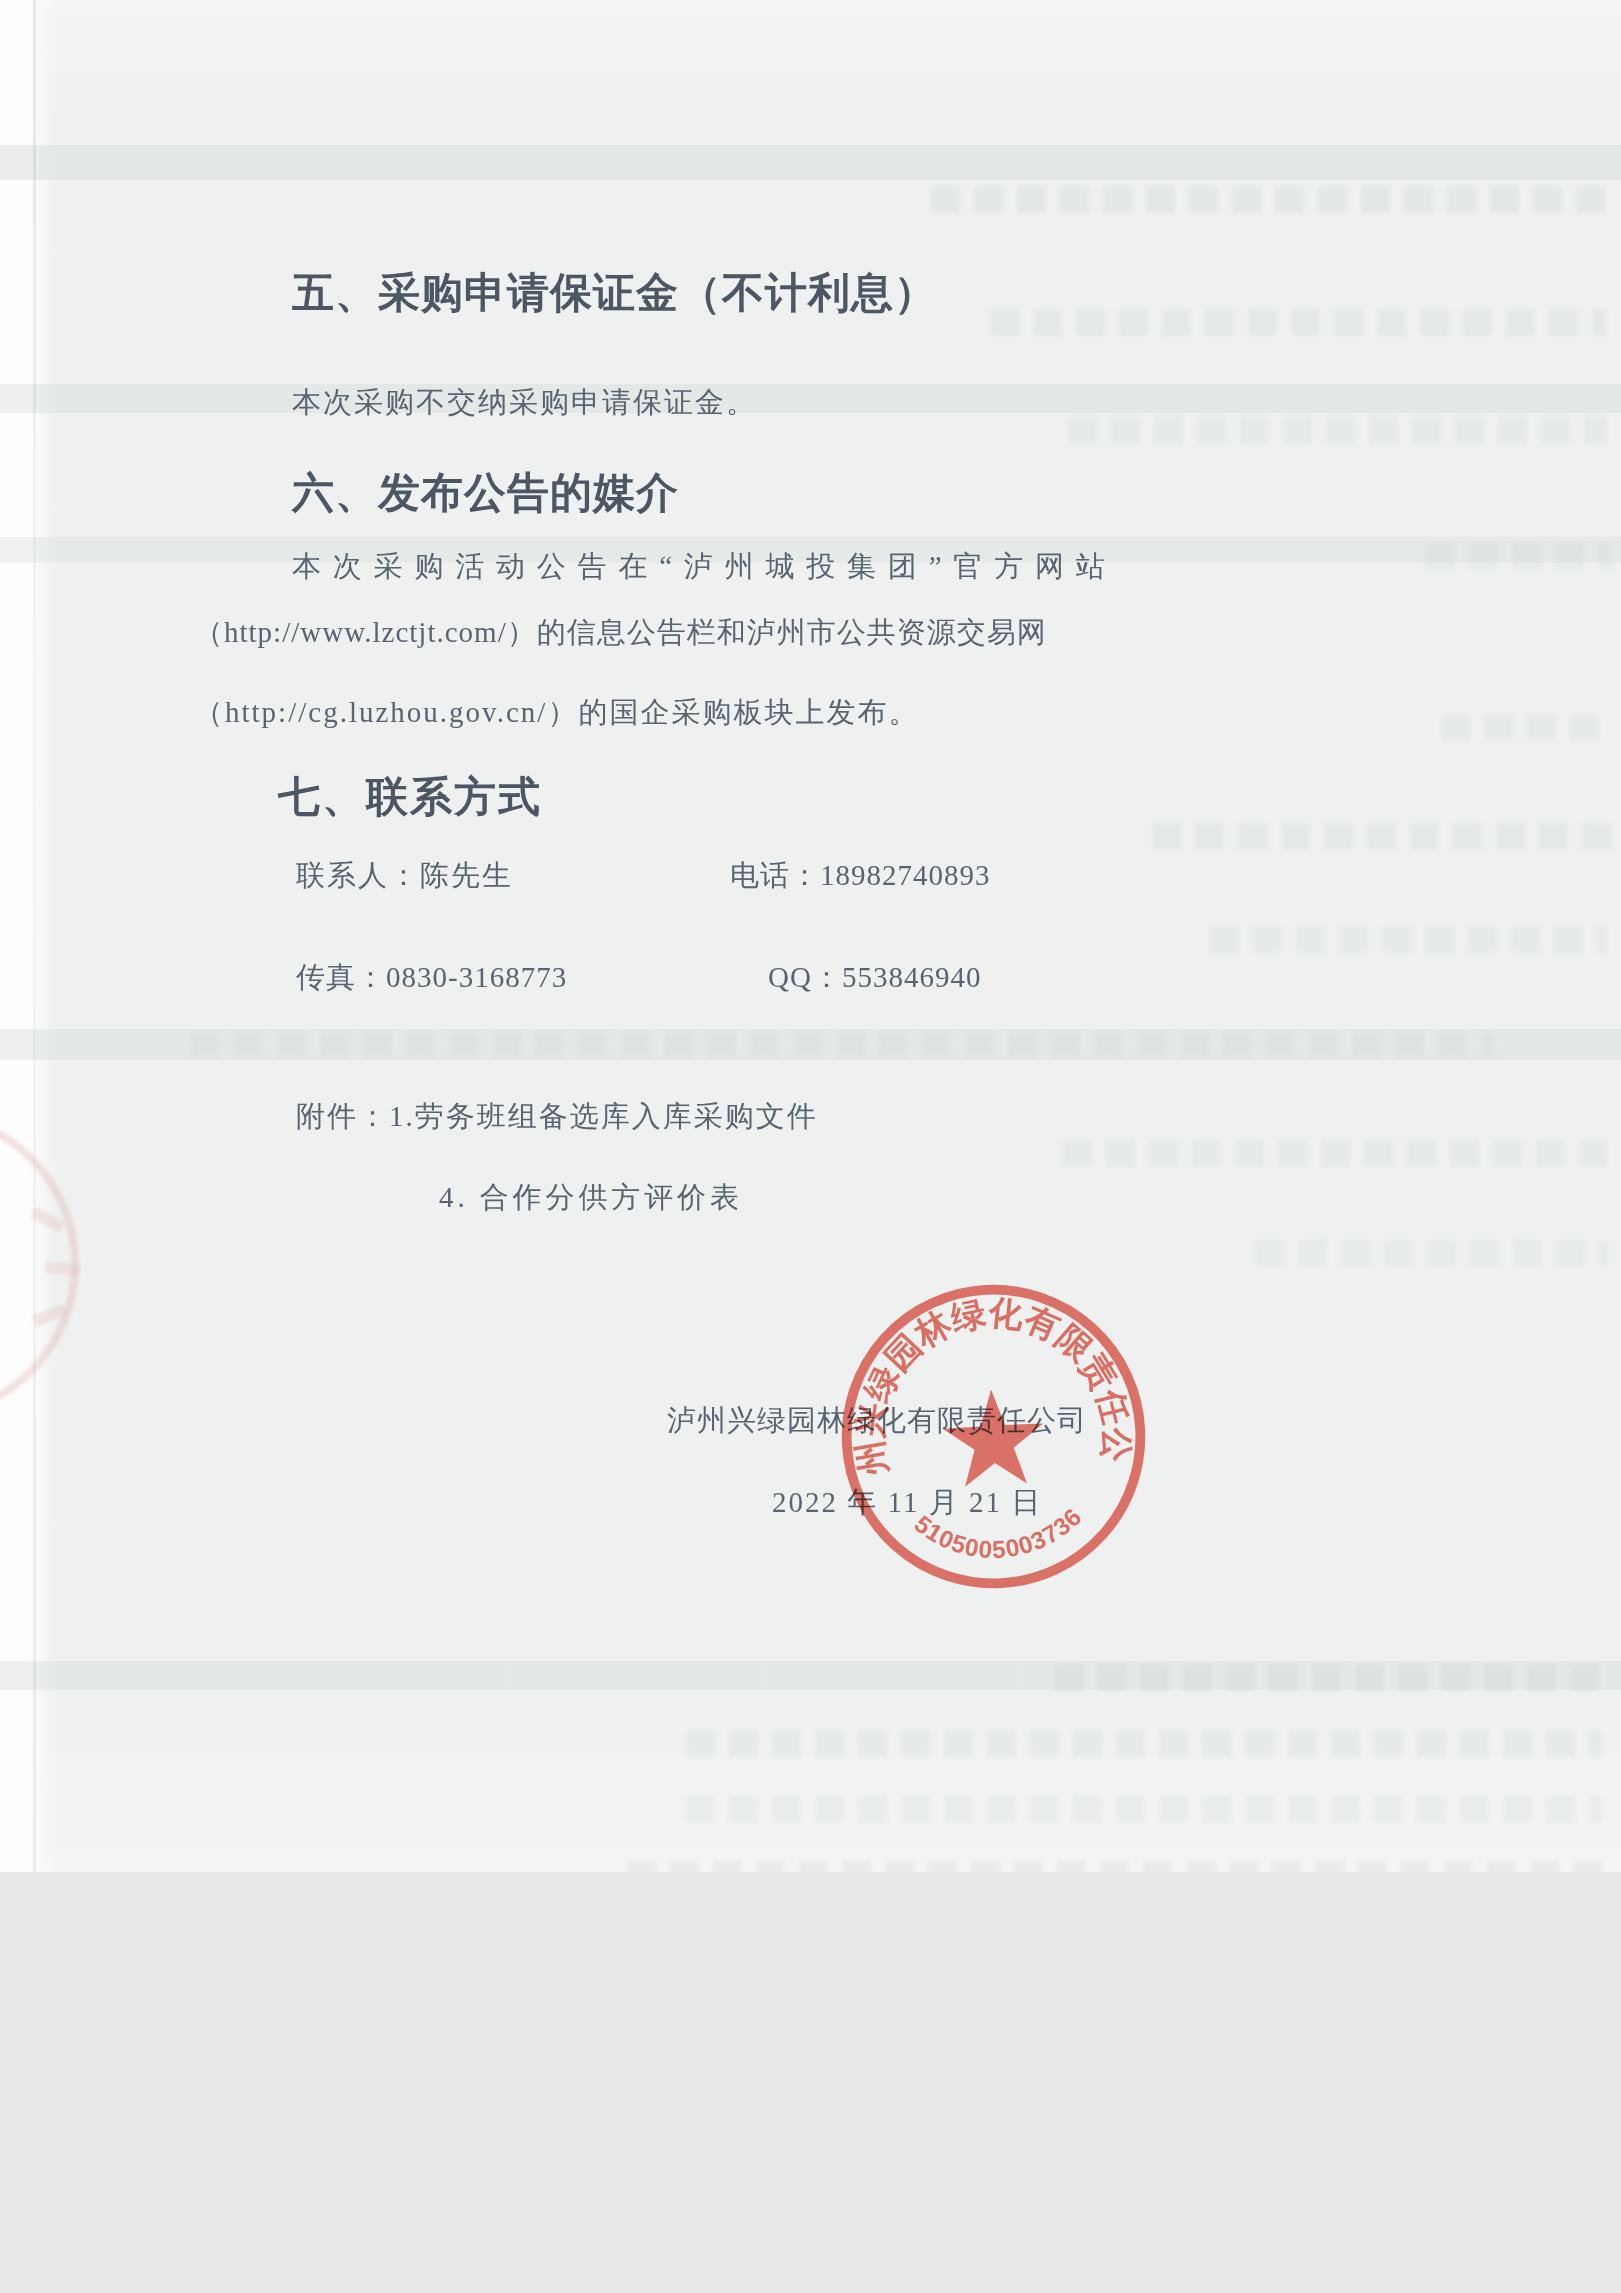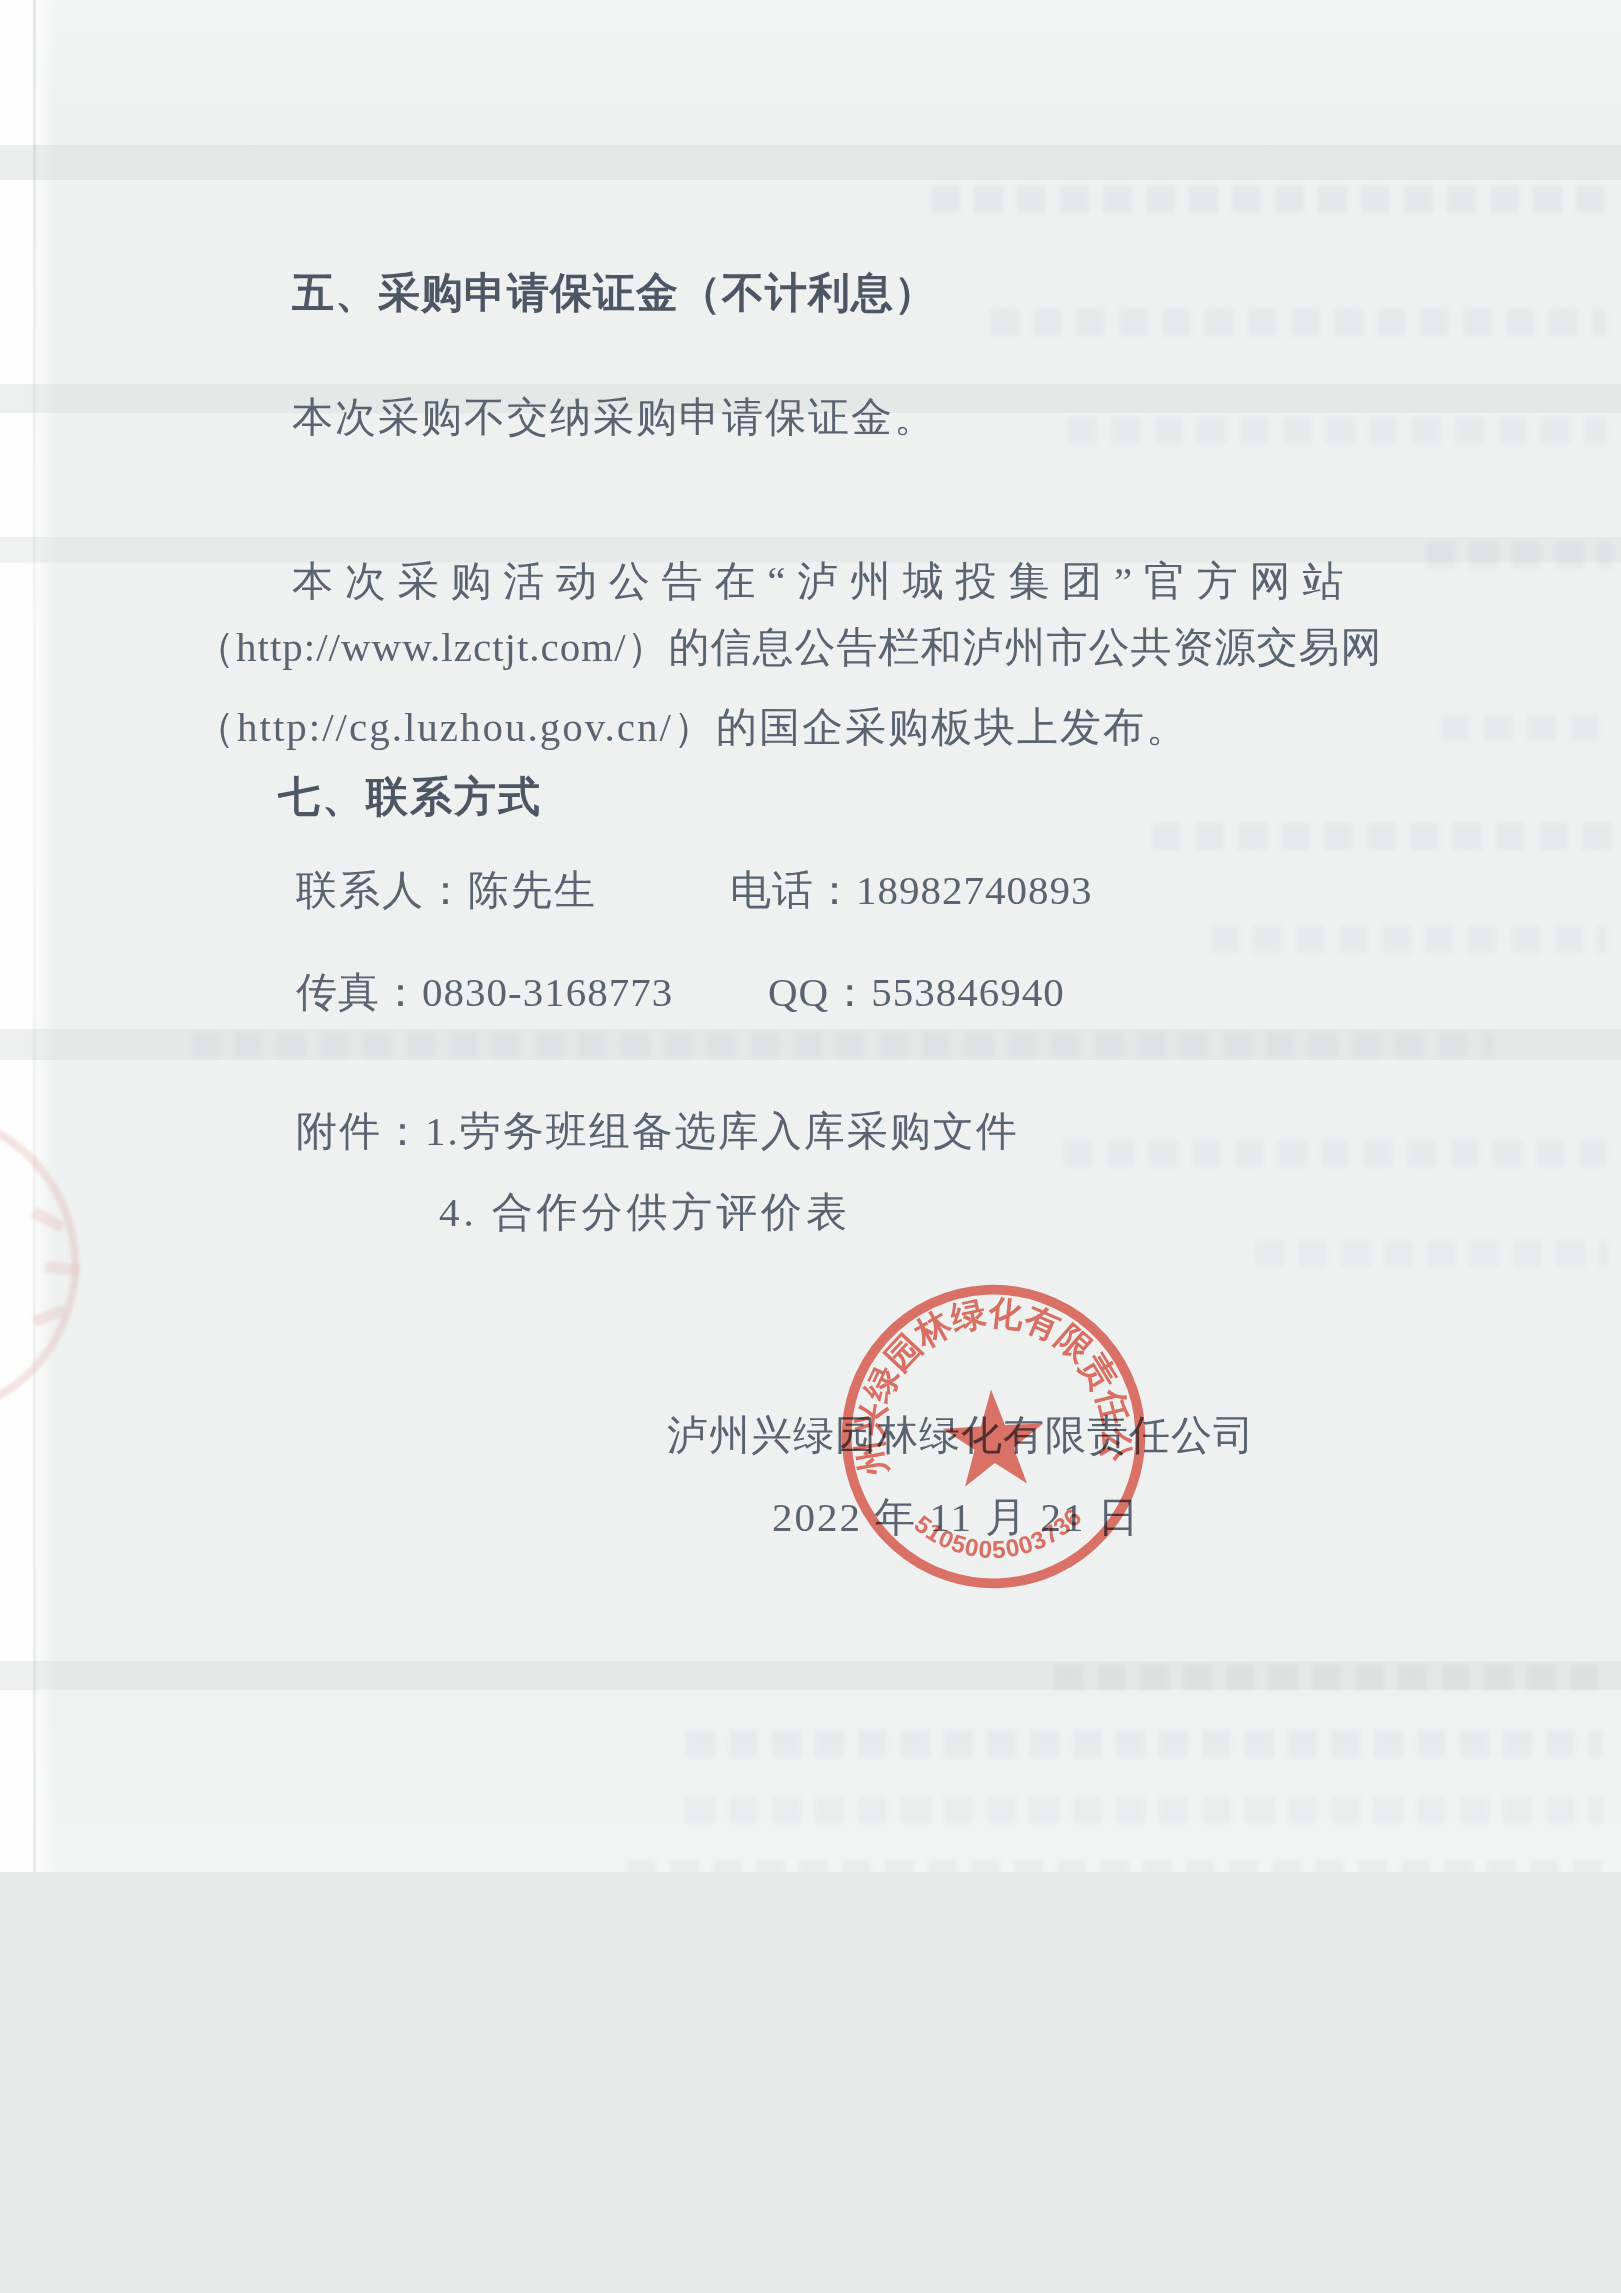--- a/index.html
+++ b/index.html
@@ -21,21 +21,21 @@
       linear-gradient(rgba(213,220,218,.45),rgba(213,220,218,.45)),
       linear-gradient(rgba(213,220,218,.40),rgba(213,220,218,.40)),
       linear-gradient(rgba(213,220,218,.35),rgba(213,220,218,.35)),
       linear-gradient(rgba(213,220,218,.40),rgba(213,220,218,.40)),
       linear-gradient(rgba(213,220,218,.38),rgba(213,220,218,.38)),
       linear-gradient(rgba(213,220,218,.40),rgba(213,220,218,.40));
     background-size:100% 35px,100% 29px,100% 25.5px,100% 31px,100% 29px,100% 39px;
     background-position:0 145px,0 384px,0 537px,0 1029px,0 1661px,0 2034px;}
   .txt{position:absolute;white-space:nowrap;line-height:1.12;}
   .heading{font-family:"Liberation Sans","DejaVu Sans",sans-serif;font-weight:700;color:#4d5663;font-size:42px;letter-spacing:1px;}
-  .body42{font-size:41px;color:#5a6471;margin-top:9px;}
+  .body42{font-size:29px;color:#5a6471;}
   .ghost{position:absolute;height:27.4px;border-radius:2.9px;
     background:repeating-linear-gradient(90deg,rgba(105,116,132,.14) 0 29px,rgba(105,116,132,0) 29px 43px);
     filter:blur(2px);pointer-events:none;}
   .seal{position:absolute;left:831px;top:1274px;width:325px;height:325px;
     mix-blend-mode:multiply;opacity:.92;transform:rotate(-3deg);}
   .bleed-stamp{position:absolute;left:-5.9px;top:1096px;width:176px;height:353px;
     filter:blur(1.5px);opacity:.55;pointer-events:none;}
   .pagenum{position:absolute;font-size:35px;color:#6a7480;}
 </style>
 </head>
@@ -67,20 +67,21 @@
   <svg class="bleed-stamp" viewBox="0 0 180 360">
     <circle cx="-71" cy="172" r="154" fill="none" stroke="#dba5a0" stroke-width="8" stroke-opacity=".55"></circle>
     <rect x="38" y="120" width="34" height="12" rx="3" transform="rotate(28 55 126)" fill="#dba5a0" fill-opacity=".45"></rect>
     <rect x="52" y="170" width="36" height="12" rx="3" transform="rotate(5 70 176)" fill="#dba5a0" fill-opacity=".40"></rect>
     <rect x="40" y="218" width="34" height="12" rx="3" transform="rotate(-22 57 224)" fill="#dba5a0" fill-opacity=".45"></rect>
   </svg>
 
   <div class="txt heading" style="left:292px;top:269px">五、采购申请保证金（不计利息）</div>
   <div class="txt body42" style="left:292px;top:386px;letter-spacing:2px">本次采购不交纳采购申请保证金。</div>
 
+  <div class="txt heading" style="left:292px;top:469px">六、发布公告的媒介</div>
   <div class="txt body42" style="left:292px;top:550px;letter-spacing:11.8px">本次采购活动公告在“泸州城投集团”官方网站</div>
   <div class="txt body42" style="left:194px;top:616px;letter-spacing:1px">（http://www.lzctjt.com/）的信息公告栏和泸州市公共资源交易网</div>
   <div class="txt body42" style="left:194px;top:696px;letter-spacing:2px">（http://cg.luzhou.gov.cn/）的国企采购板块上发布。</div>
 
   <div class="txt heading" style="left:278px;top:773px;letter-spacing:2px">七、联系方式</div>
   <div class="txt body42" style="left:296px;top:859px;letter-spacing:2px">联系人：陈先生</div>
   <div class="txt body42" style="left:730px;top:859px;letter-spacing:1px">电话：18982740893</div>
   <div class="txt body42" style="left:296px;top:961px;letter-spacing:1px">传真：0830-3168773</div>
   <div class="txt body42" style="left:768px;top:961px;letter-spacing:1px">QQ：553846940</div>
 

